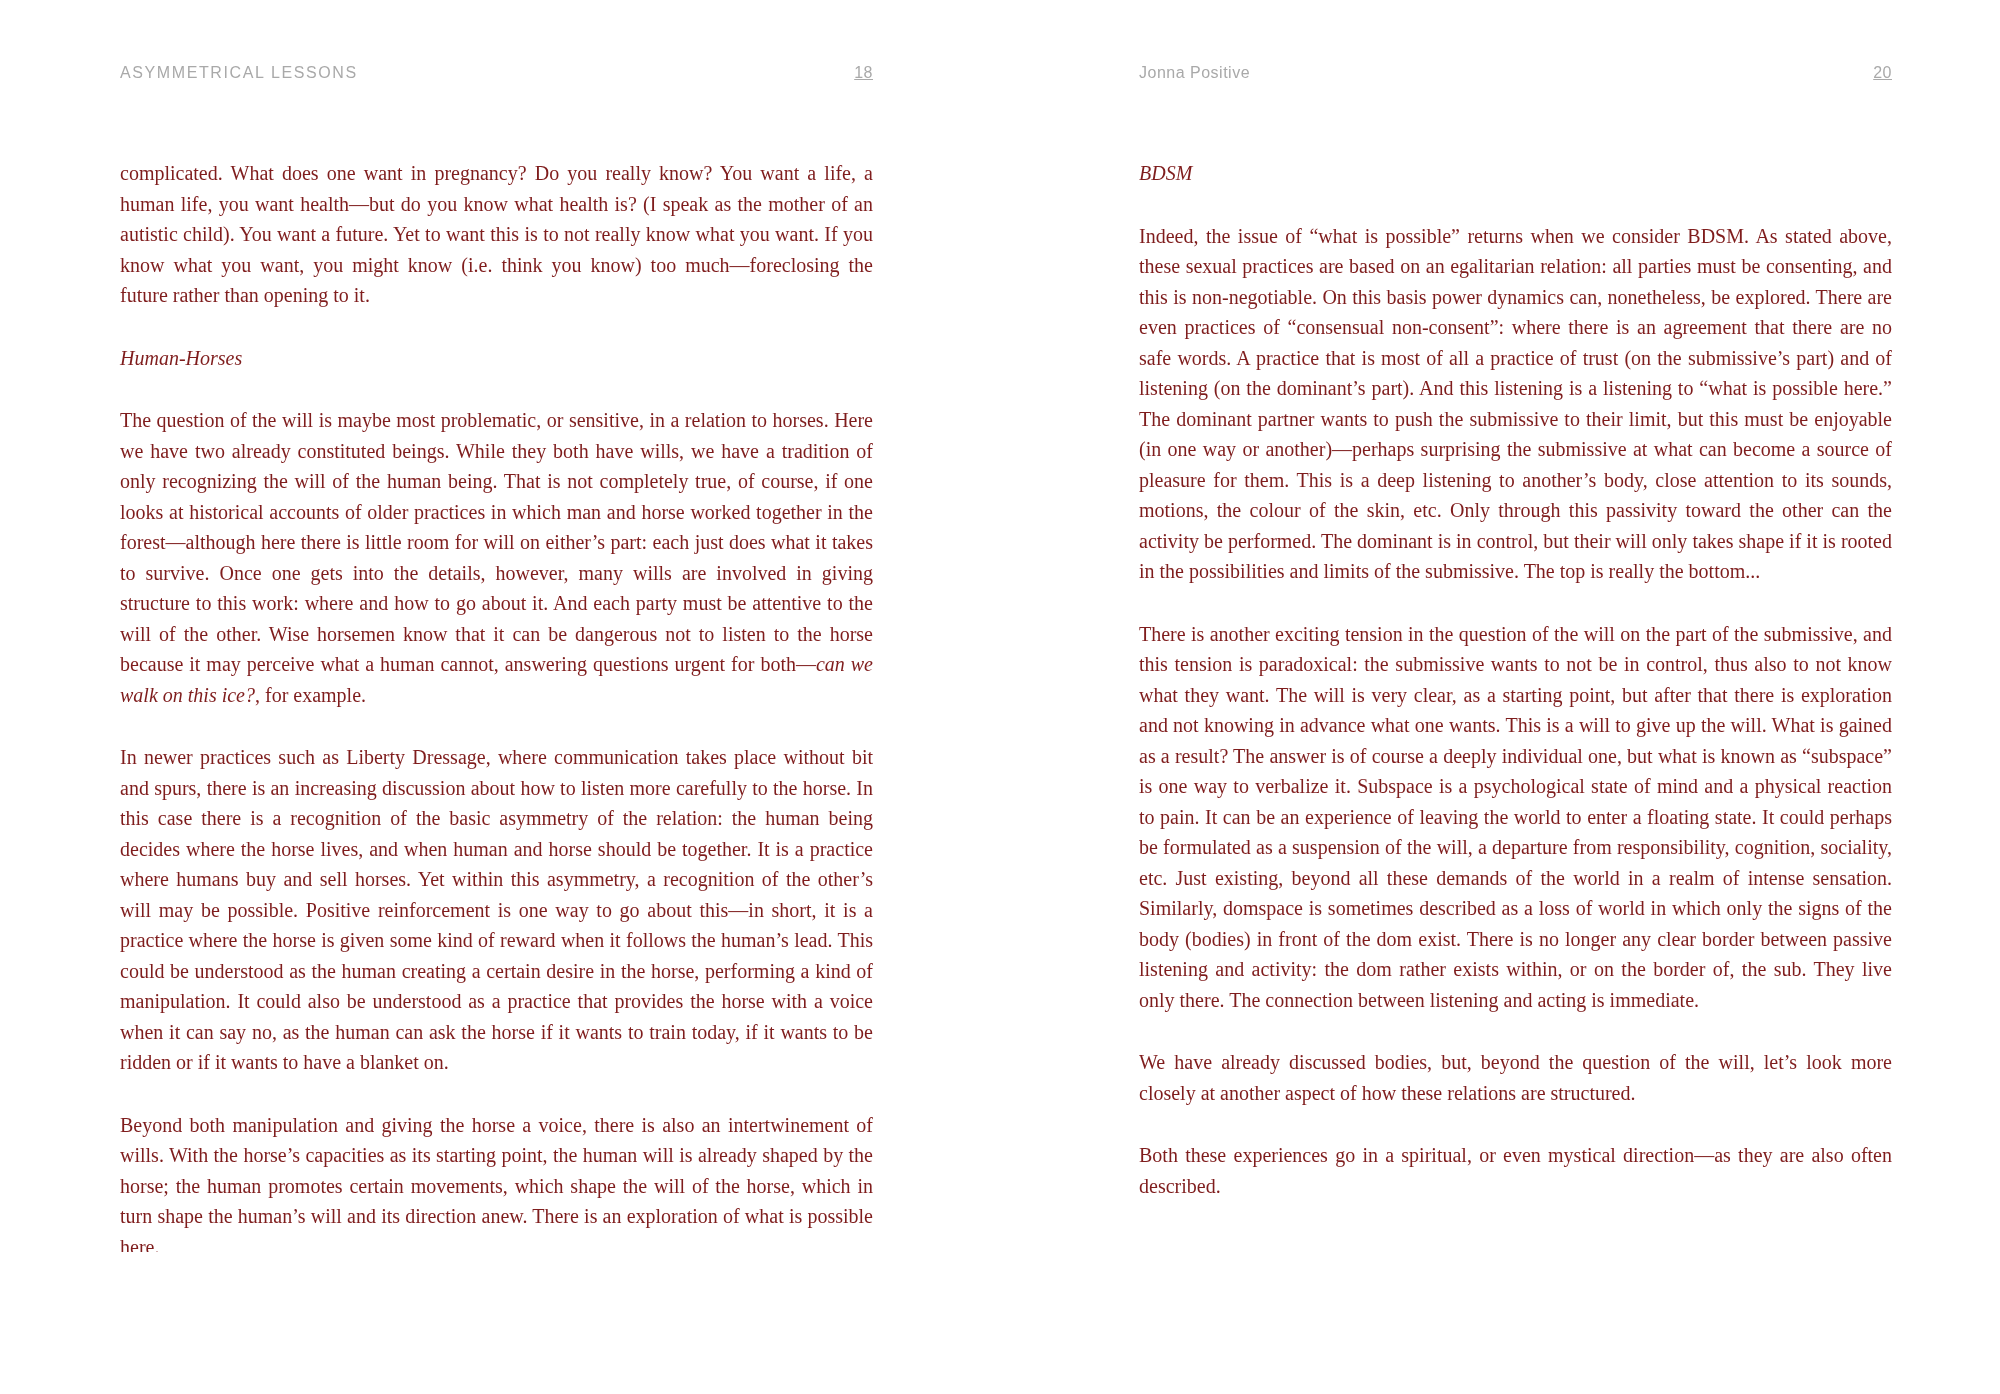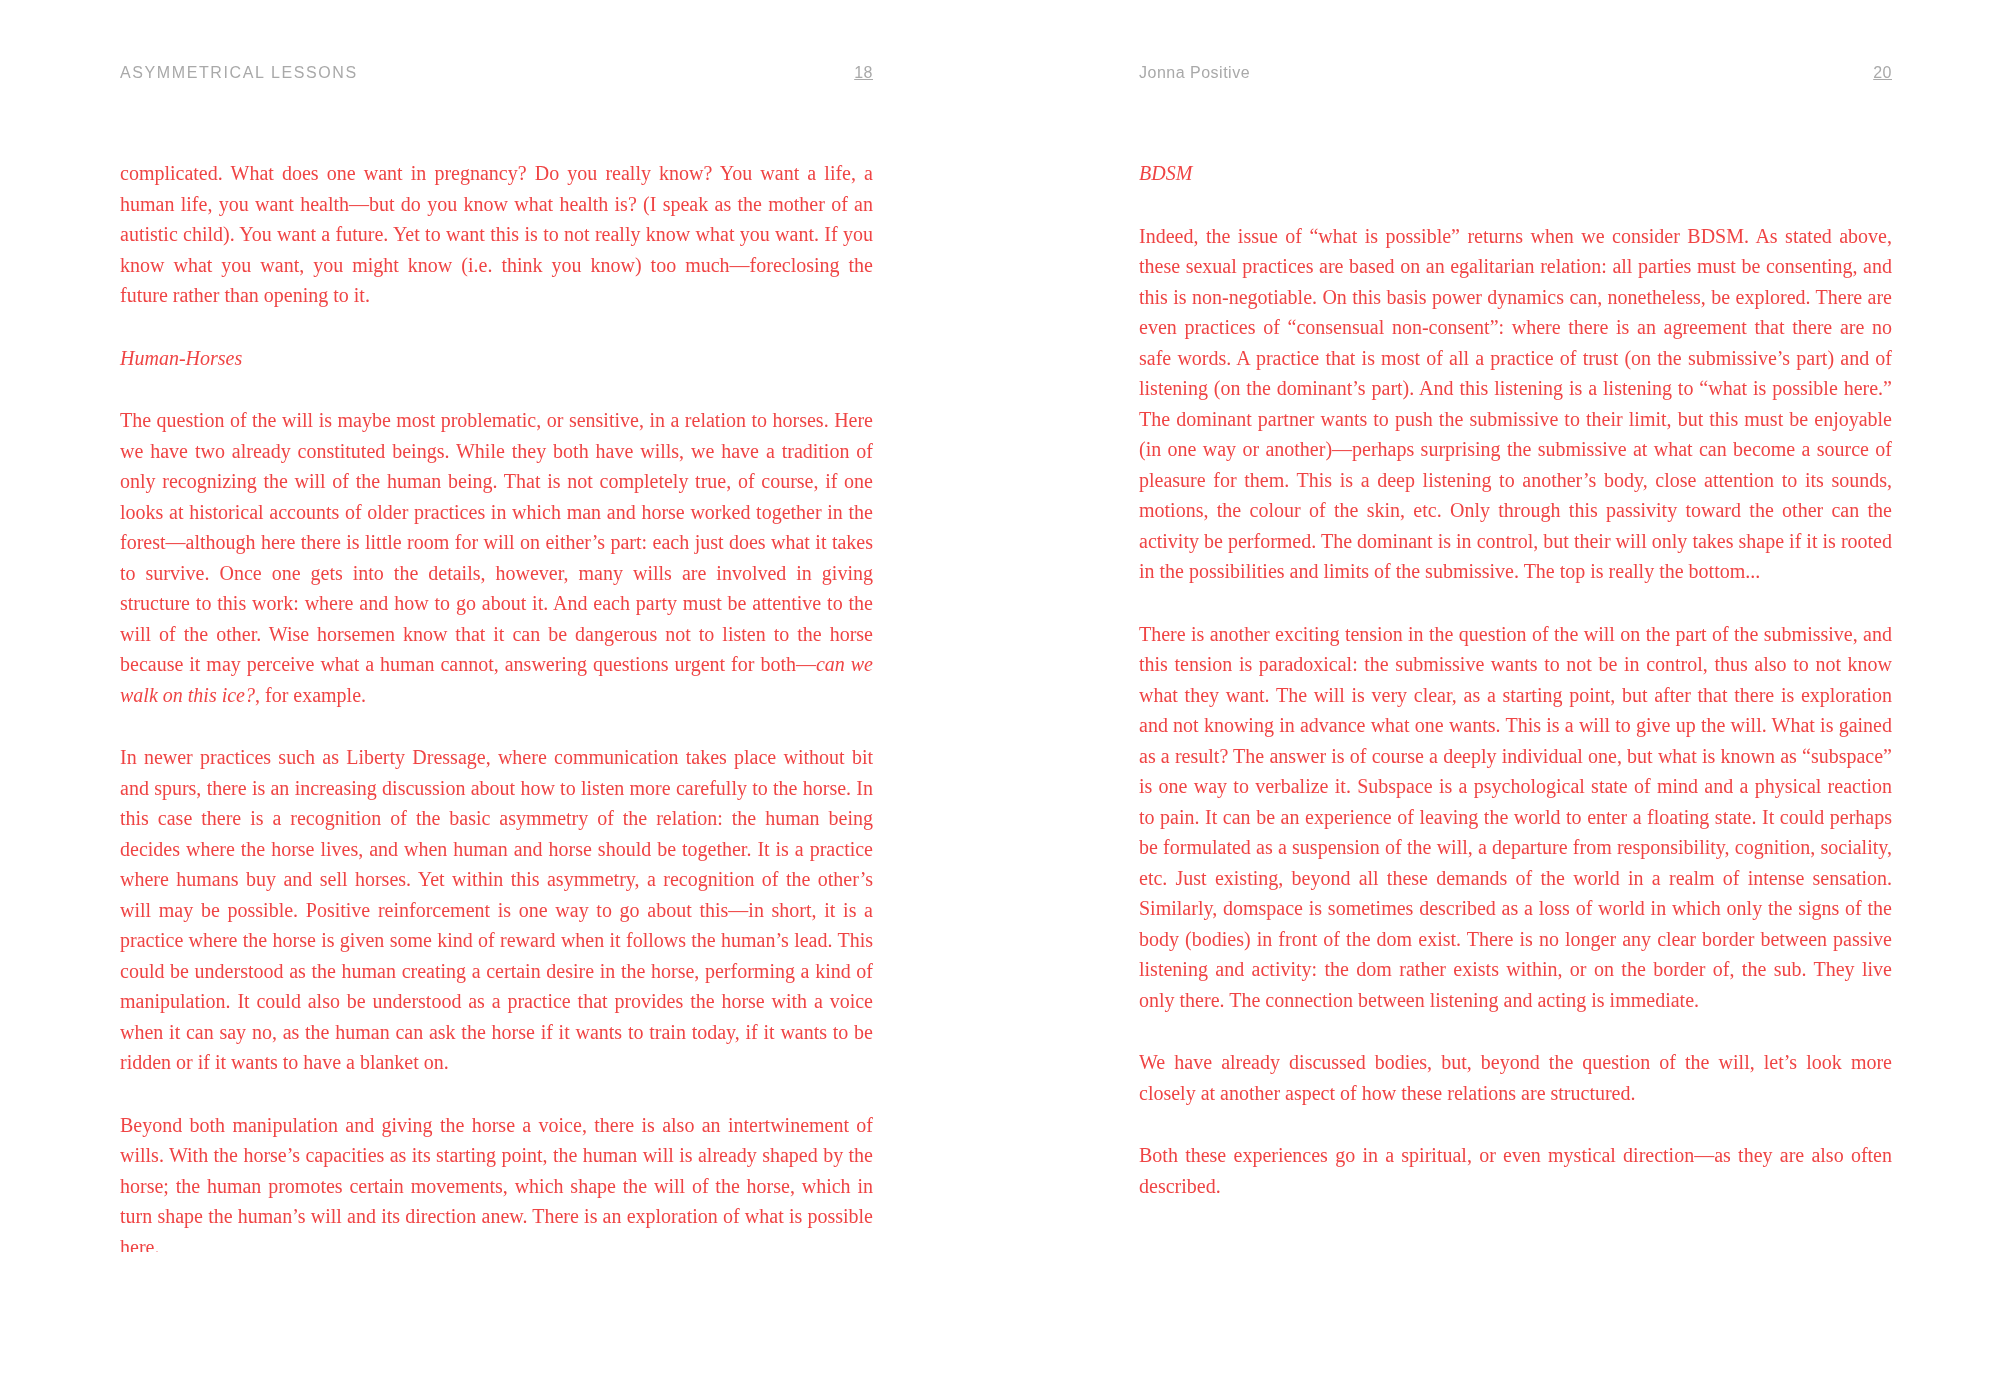--- a/index.html
+++ b/index.html
@@ -39,21 +39,21 @@
     text-transform: uppercase;
     letter-spacing: 1.6px;
   }
   .page-header .page-number {
     letter-spacing: 0.5px;
     text-decoration: underline;
   }
 
   .page-body {
     margin-top: 74px;
-    color: #ef4444;
+    color: #7f1d1d;
     font-size: 20px;
     line-height: 30.5px;
   }
   .page-body p {
     margin: 0 0 32px 0;
   }
   .page-body p.paragraph {
     text-align: justify;
   }
   .page-body p.heading {

